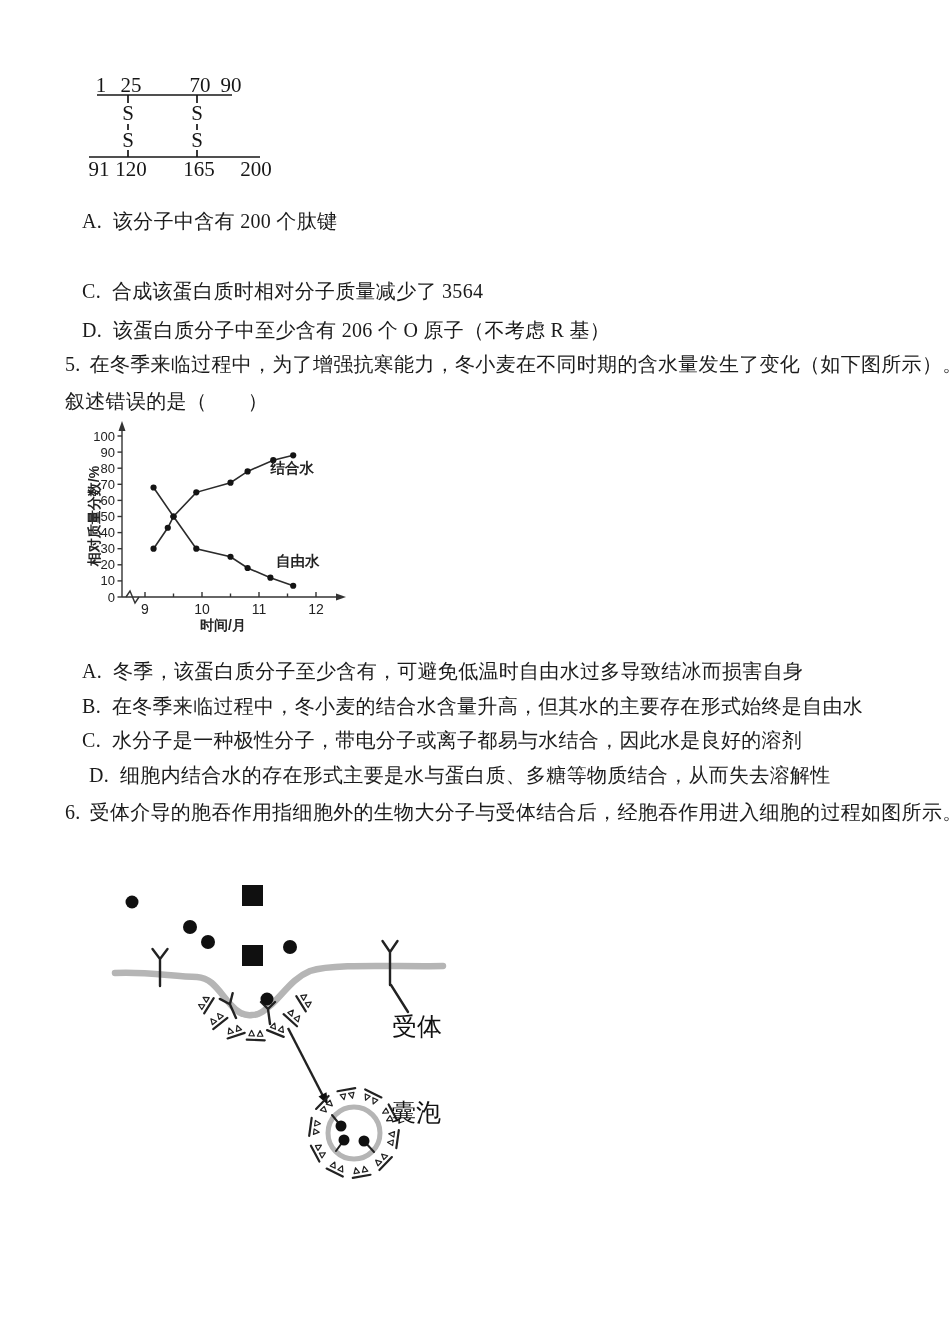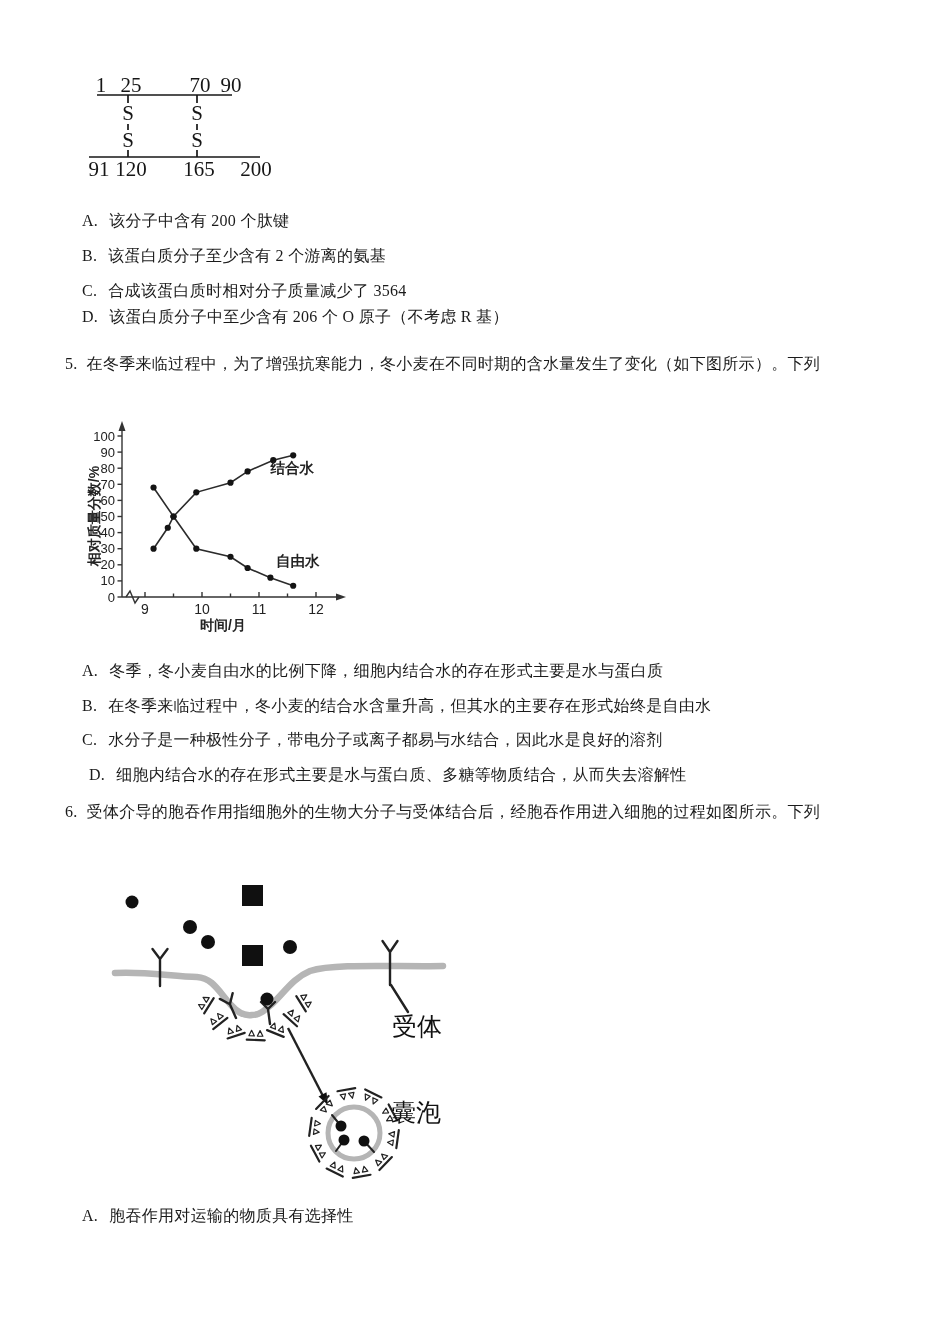--- a/index.html
+++ b/index.html
@@ -1,19 +1,19 @@
 <!DOCTYPE html>
 <html><head>
 <meta charset="utf-8">
 <style>
   html,body{margin:0;padding:0;background:#ffffff;}
   .page{position:relative;width:950px;height:1344px;background:#ffffff;overflow:hidden;
         font-family:"Liberation Serif","DejaVu Serif",serif;color:#1b1b1b;}
   .abs{position:absolute;}
-  .textline{position:absolute;font-size:16px;line-height:26px;white-space:nowrap;letter-spacing:0.3px;font-family:Liberation Serif, serif;}
+  .textline{position:absolute;font-size:20px;line-height:26px;white-space:nowrap;letter-spacing:0.3px;font-family:Liberation Serif, serif;}
   .optlabel{display:inline-block;margin-right:11px;}
   .qnum{display:inline-block;margin-right:9px;}
 
   
   #peptide text{font-family:"Liberation Serif","DejaVu Serif",serif;font-size:21px;fill:#161616;text-anchor:middle;}
   #peptide line{stroke:#161616;stroke-width:1.7;}
 
   
   #chart text{font-family:"Liberation Sans","DejaVu Sans",sans-serif;fill:#222222;}
   #chart .tick{font-size:13px;}
@@ -60,32 +60,32 @@
     <line x1="9" y1="95" x2="180" y2="95"></line>
     <text x="19" y="114">91</text>
     <text x="51" y="114">120</text>
     <text x="119" y="114">165</text>
     <text x="176" y="114">200</text>
   </svg>
 
   <div class="textline" style="left:82px;top:208px">
     <span class="optlabel">A.</span><span>该分子中含有 200 个肽键</span>
   </div>
-  <div class="textline" style="left:82px;top:243px">
-    <span class="optlabel">B.</span><span>该蛋白质分子至少含有 2 个游离的氨基</span>
-  </div>
   <div class="textline" style="left:82px;top:278px">
     <span class="optlabel">C.</span><span>合成该蛋白质时相对分子质量减少了 3564</span>
   </div>
-  <div class="textline" style="left:82px;top:304px">
+  <div class="textline" style="left:82px;top:317px">
     <span class="optlabel">D.</span><span>该蛋白质分子中至少含有 206 个 O 原子（不考虑 R 基）</span>
   </div>
 
   <div class="textline" style="left:65px;top:351px">
     <span class="qnum">5.</span><span>在冬季来临过程中，为了增强抗寒能力，冬小麦在不同时期的含水量发生了变化（如下图所示）。下列</span>
+  </div>
+  <div class="textline" style="left:65px;top:388px">
+    <span>叙述错误的是（　　）</span>
   </div>
 
   <svg id="chart" class="abs" style="left:75px;top:418px" width="340" height="235">
       <line x1="47" y1="179" x2="47" y2="12" class="ax"></line>
       <polygon points="47,3 43.5,13 50.5,13" class="axf"></polygon>
       <line x1="47" y1="179" x2="264" y2="179" class="ax"></line>
       <polygon points="271,179 261,175.5 261,182.5" class="axf"></polygon>
       <polyline points="51,179 55,173 60,185 64,179" class="ax"></polyline>
       <line x1="42.5" y1="179" x2="47" y2="179" class="ax"></line>
       <text x="40" y="183.5" class="tick" text-anchor="end">0</text>
@@ -137,21 +137,21 @@
       <circle cx="98.5" cy="98.5" r="3.1" class="dot"></circle>
       <circle cx="121.30000000000001" cy="130.7" r="3.1" class="dot"></circle>
       <circle cx="155.5" cy="138.75" r="3.1" class="dot"></circle>
       <circle cx="172.60000000000002" cy="150.02" r="3.1" class="dot"></circle>
       <circle cx="195.39999999999998" cy="159.68" r="3.1" class="dot"></circle>
       <circle cx="218.2" cy="167.73" r="3.1" class="dot"></circle>
       <text x="201.10000000000005" y="148.41" class="slabel">自由水</text>
     </svg>
 
   <div class="textline" style="left:82px;top:658px">
-    <span class="optlabel">A.</span><span>冬季，冬小麦自由水的比例下降，细胞内结合水的存在形式主要是水与蛋白质</span>
+    <span class="optlabel">A.</span><span>冬季，该蛋白质分子至少含有，可避免低温时自由水过多导致结冰而损害自身</span>
   </div>
   <div class="textline" style="left:82px;top:727px">
     <span class="optlabel">C.</span><span>水分子是一种极性分子，带电分子或离子都易与水结合，因此水是良好的溶剂</span>
   </div>
   <div class="textline" style="left:82px;top:693px">
     <span class="optlabel">B.</span><span>在冬季来临过程中，冬小麦的结合水含量升高，但其水的主要存在形式始终是自由水</span>
   </div>
   <div class="textline" style="left:89px;top:762px">
     <span class="optlabel">D.</span><span>细胞内结合水的存在形式主要是水与蛋白质、多糖等物质结合，从而失去溶解性</span>
   </div>
@@ -287,17 +287,14 @@
           <line x1="-9" y1="7" x2="9" y2="7"></line>
           <polygon points="-7,3 -1.5,3 -4.5,-2.5"></polygon>
           <polygon points="1.5,3 7,3 4,-2.5"></polygon>
         </g>
       </g>
 
     <text class="lbl" x="297" y="175">受体</text>
     <text class="lbl" x="296" y="261">囊泡</text>
   </svg>
 
-  <div class="textline" style="left:82px;top:1203px">
-    <span class="optlabel">A.</span><span>胞吞作用对运输的物质具有选择性</span>
-  </div>
 
 </div>
 
 </body></html>

